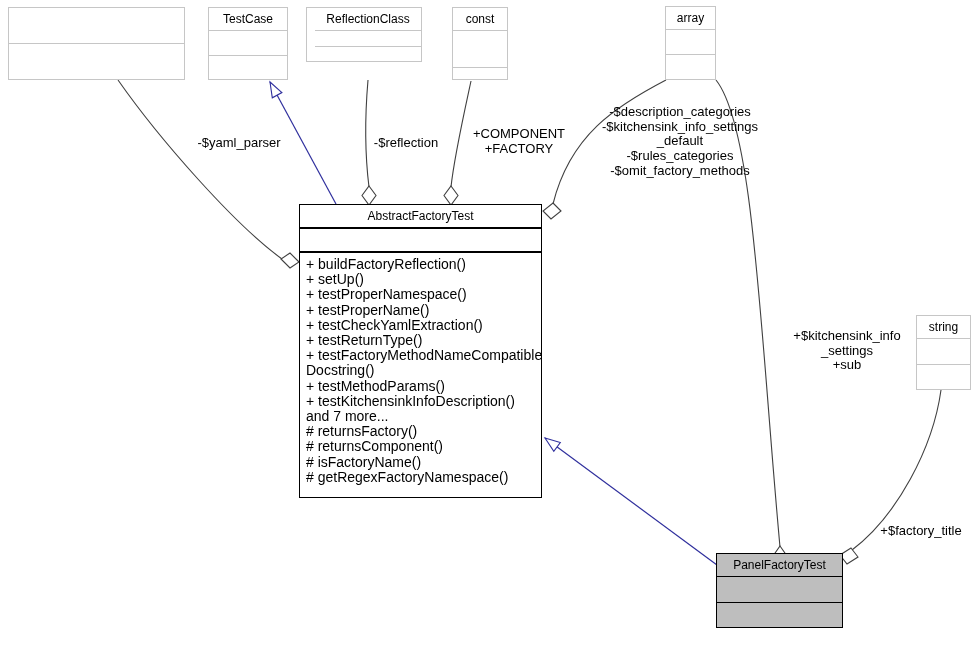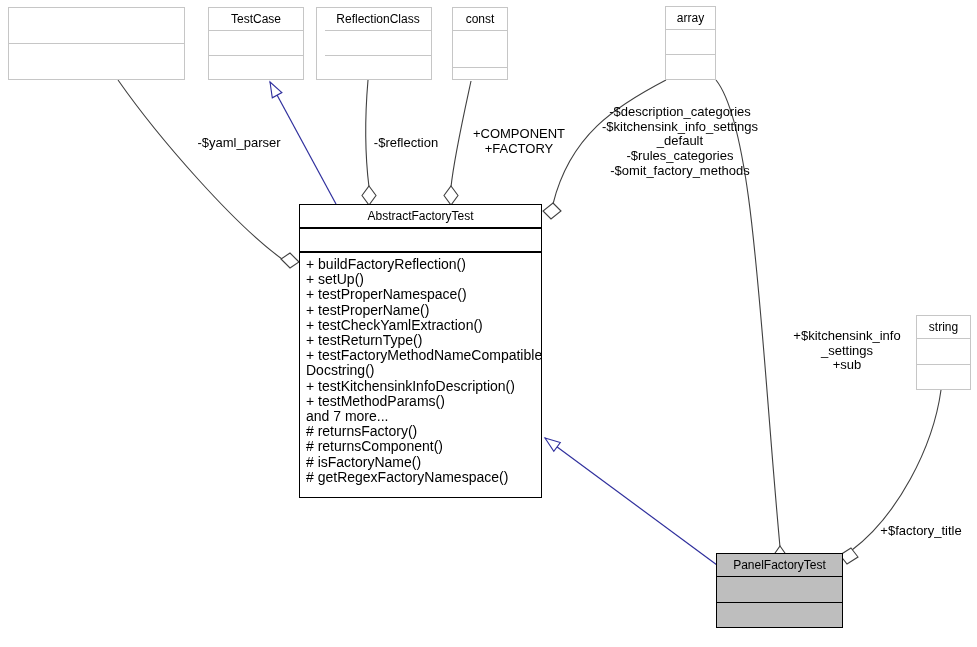--- a/index.html
+++ b/index.html
@@ -66,27 +66,27 @@
     <polygon class="di" points="553,203 561,211 551,219 543,211"></polygon>
     <polygon class="di" points="780,546 787,556 780,566 773,556"></polygon>
     <polygon class="di" points="851,548 858,557 847,564 840,555"></polygon>
   </svg>
 
   <div class="uml-box" style="left:8px;top:7px;width:177px;height:73px;">
     <div class="r"></div>
     <div class="r"></div>
   </div>
 
-  <div class="uml-box" style="left:208px;top:7px;width:96px;height:73px;">
+  <div class="uml-box" style="left:208px;top:7px;width:80px;height:73px;">
     <div class="t">TestCase</div>
     <div class="r"></div>
     <div class="r"></div>
   </div>
 
-  <div class="uml-box" style="left:316px;top:7px;width:116px;height:73px;padding-left:8px;">
+  <div class="uml-box" style="left:306px;top:7px;width:116px;height:55px;padding-left:8px;">
     <div class="t">ReflectionClass</div>
     <div class="r"></div>
     <div class="r"></div>
   </div>
 
   <div class="uml-box" style="left:452px;top:7px;width:56px;height:73px;gap:36px;">
     <div class="t">const</div>
     <div class="r"></div>
     <div class="r"></div>
   </div>
@@ -108,22 +108,22 @@
     <div class="r-empty"></div>
     <div class="methods">
       <div>+ buildFactoryReflection()</div>
       <div>+ setUp()</div>
       <div>+ testProperNamespace()</div>
       <div>+ testProperName()</div>
       <div>+ testCheckYamlExtraction()</div>
       <div>+ testReturnType()</div>
       <div>+ testFactoryMethodNameCompatible</div>
       <div>Docstring()</div>
+      <div>+ testMethodParams()</div>
       <div>+ testKitchensinkInfoDescription()</div>
-      <div>+ testMethodParams()</div>
       <div>and 7 more...</div>
       <div># returnsFactory()</div>
       <div># returnsComponent()</div>
       <div># isFactoryName()</div>
       <div># getRegexFactoryNamespace()</div>
     </div>
   </div>
 
   <div class="uml-box panel" style="left:716px;top:553px;width:127px;height:75px;">
     <div class="t">PanelFactoryTest</div>

